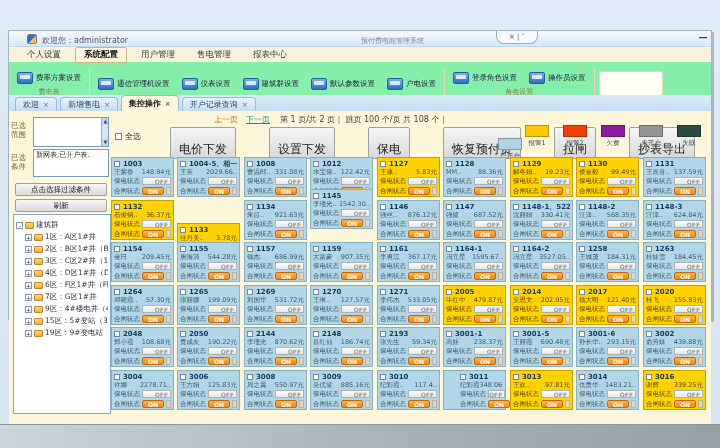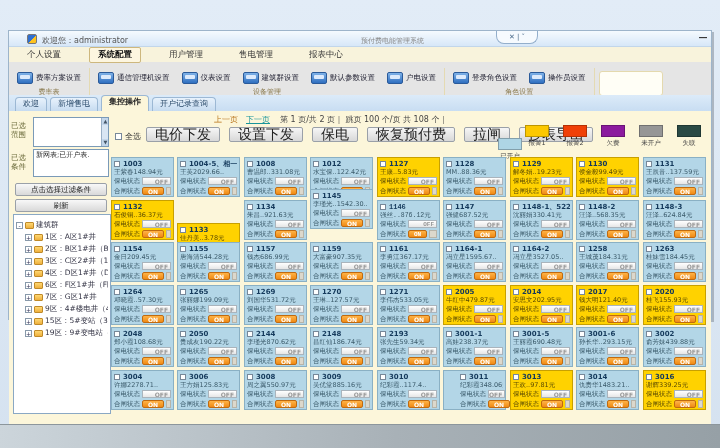--- a/index.html
+++ b/index.html
@@ -1,56 +1,56 @@
 <!DOCTYPE html>
 <html><head>
 <meta charset="utf-8">
 <style>
   *{box-sizing:border-box;margin:0;padding:0;}
   html,body{width:720px;height:448px;overflow:hidden;}
   body{position:relative;background:linear-gradient(180deg,#e2ecf7 0%,#d5e2f0 100%);font-family:"DejaVu Sans",sans-serif;}
   #bottom-strip{position:absolute;left:0;top:424px;width:720px;height:24px;
     background:linear-gradient(90deg,#ccd5db 0%,#a8b1b7 55%,#96a0a6 100%);border-top:1px solid #8c969c;}
-  #app{position:absolute;left:8px;top:30px;width:704px;height:290px;background:#e5e5e5;
+  #app{position:absolute;left:8px;top:30px;width:704px;height:290px;background:#86efac;
     border:1px solid #9db4ca;box-shadow:2px 2px 0 rgba(110,120,130,.45);}
   
   #title-row{position:absolute;left:0;top:0;width:702px;height:16px;
     background:linear-gradient(180deg,#f5fafe,#d7e7f8);border-bottom:1px solid #c2d6ea;}
   #app-icon{position:absolute;left:18px;top:3px;width:10px;height:10px;border-radius:2px;
     background:linear-gradient(135deg,#2f6fd0 55%,#ffc31e 55%);border:1px solid #777;}
   #welcome{position:absolute;left:33px;top:4px;font-size:8px;color:#555;}
   #win-title{position:absolute;left:352px;top:5px;font-size:7px;color:#8a8a8a;}
   #collapse-pill{position:absolute;left:487px;top:0;width:42px;height:13px;background:#f6fafe;
     border:1px solid #93aecb;border-top:none;border-radius:0 0 8px 8px;font-size:7px;color:#4a6a8a;
     text-align:center;line-height:12px;}
   #minimize-btn{position:absolute;left:688px;top:1px;width:12px;height:12px;font-size:9px;
     color:#333;text-align:center;line-height:10px;font-weight:bold;}
   
   #menu-row{position:absolute;left:0;top:16px;width:702px;height:15px;background:#f8f3dc;
-    display:flex;align-items:center;padding-left:10px;gap:20px;}
+    display:flex;align-items:center;padding-left:10px;gap:6px;}
   .menu-item{font-size:8.5px;color:#333;padding:1px 8px;white-space:nowrap;}
   .menu-item.active{font-weight:bold;color:#111;background:#fdf6e0;border:1px solid #cdb77e;border-radius:2px;}
   
   #ribbon{position:absolute;left:0;top:37px;width:702px;height:33px;display:flex;
     background:linear-gradient(180deg,#fefaе8,#fdf8e4 40%,#f5edc4);border-bottom:2px solid #0369a1;}
   .rb-group{display:flex;flex-direction:column;border-right:1px solid #e4dab2;}
   .rb-buttons{flex:1;display:flex;align-items:center;padding:2px 8px;gap:12px;}
   .rb-btn{display:flex;align-items:center;gap:3px;cursor:default;white-space:nowrap;}
   .rb-icon{width:16px;height:12px;background:linear-gradient(180deg,#7fb2e8,#2f6fc0);
     border:1px solid #2a5a9a;border-radius:2px;position:relative;flex:none;}
   .rb-icon::after{content:"";position:absolute;left:2px;top:2px;right:2px;height:4px;background:#dceafc;border-radius:1px;}
   .rb-label{font-size:7.5px;color:#223;}
   .rb-group-label{font-size:7px;color:#8a7a4e;text-align:center;padding:0 0 2px;}
   #ribbon-spare{margin:3px 4px;width:64px;background:#fffef6;border:1px solid #e4d9ae;border-radius:3px;}
   
   #tab-strip{position:absolute;left:0;top:64px;width:702px;height:16px;
     background:linear-gradient(180deg,#dcebf9,#c8ddf2);display:flex;align-items:flex-end;padding-left:6px;gap:3px;}
   .tab{height:14px;display:flex;align-items:center;gap:4px;padding:0 7px;font-size:8px;color:#2a4a6a;
     background:linear-gradient(180deg,#e8f2fc,#c6dbf0);border:1px solid #9cb8d4;border-bottom:none;
-    border-radius:4px 4px 0 0;white-space:nowrap;flex-direction:column;}
+    border-radius:4px 4px 0 0;white-space:nowrap;}
   .tab.active{background:#fcf6da;font-weight:bold;color:#222;height:16px;}
   .tab-close{font-size:7px;color:#667;}
   
   #content{position:absolute;left:0;top:80px;width:702px;height:314px;background:#fcf6da;}
   .side-label{position:absolute;left:2px;width:20px;font-size:7.5px;line-height:9px;color:#6a6a3a;}
   .side-box{position:absolute;left:24px;width:76px;background:#fff;border:1px solid #7a9ab8;
     font-size:7px;color:#333;padding:1px 9px 1px 2px;line-height:8.5px;overflow:hidden;}
   .vscroll{position:absolute;right:0;top:0;bottom:0;width:7px;background:#d9e6f3;border-left:1px solid #9ab0c6;}
   .vscroll span{position:absolute;left:0;width:7px;height:7px;font-size:5px;color:#456;text-align:center;line-height:7px;background:#c3d6ea;}
   .vscroll .up{top:0;} .vscroll .dn{bottom:0;}
@@ -62,33 +62,33 @@
   .tree-row.child{padding-left:9px;}
   .expander{flex:none;width:7px;height:7px;border:1px solid #8899aa;background:#fff;font-size:6px;line-height:5px;text-align:center;color:#335;}
   .folder{flex:none;width:9px;height:7px;background:linear-gradient(180deg,#ffd873,#eeb03e);border:1px solid #c08a28;border-radius:1px;}
   
   #pagination{position:absolute;left:205px;top:3px;font-size:8px;color:#444;white-space:nowrap;}
   #pagination .prev{color:#b8741a;margin-right:8px;}
   #pagination .next{color:#18959b;text-decoration:underline;margin-right:10px;}
   #select-all{position:absolute;left:106px;top:20px;display:flex;align-items:center;gap:3px;font-size:8px;color:#333;}
   #select-all .cb{width:7px;height:7px;background:#fff;border:1px solid #789;}
   #toolbar-buttons{position:absolute;left:137px;top:16px;display:flex;gap:9px;}
-  .tb-btn{height:15px;padding:0 8px;font-size:14px;color:#222;line-height:13px;text-align:center;
-    background:linear-gradient(180deg,#f6f6f6,#d8d8d8);border:1px solid #9aa0a8;border-radius:2px;white-space:nowrap;}
+  .tb-btn{height:15px;padding:15px 8px;font-size:12px;color:#222;line-height:13px;text-align:center;
+    background:linear-gradient(180deg,#f6f6f6,#d8d8d8);border:1px solid #9aa0a8;border-radius:2px;white-space:nowrap;margin-left:24px;}
   #legend{position:absolute;left:475px;top:14px;width:222px;height:26px;}
   .lg-item{position:absolute;width:30px;text-align:center;}
   .lg-swatch{width:24px;height:12px;margin:0 auto;border:1px solid rgba(0,0,0,.25);}
   .lg-label{font-size:6.5px;color:#444;margin-top:2px;white-space:nowrap;}
   
   .card{position:absolute;width:63px;height:40px;border:1px solid #8ab0c4;background:#b3d6e7;padding:1px 2px;}
   .card.alarm{background:#ffd200;border-color:#c8a000;}
   .c-head{display:flex;align-items:center;gap:3px;height:9px;}
   .cb2{flex:none;width:6px;height:6px;background:#fff;border:1px solid #789;}
   .room{font-size:7px;font-weight:bold;color:#153a5c;white-space:nowrap;overflow:hidden;}
-  .c-line{display:flex;font-size:6.5px;color:#3a5a6a;height:8px;overflow:hidden;white-space:nowrap;}
+  .c-line{display:flex;justify-content:space-between;font-size:6.5px;color:#3a5a6a;height:8px;overflow:hidden;white-space:nowrap;}
   .alarm .c-line{color:#5a4a00;}
   .c-stat{display:flex;align-items:center;gap:2px;height:10px;font-size:6.5px;color:#3a5a6a;}
   .alarm .c-stat{color:#5a4a00;}
   .c-stat .lbl{flex:none;white-space:nowrap;}
   .offbox{flex:1;background:linear-gradient(180deg,#ffffff,#e6e6e6);border:1px solid #aab4bc;text-align:right;
     font-size:6px;font-weight:bold;color:#999;padding-right:2px;height:8px;line-height:7px;}
   .onbtn{flex:none;background:linear-gradient(180deg,#ffb347,#f08a14);border:1px solid #c06a10;border-radius:2px;
     color:#fff;font-size:6px;font-weight:bold;padding:0 5px;height:8px;line-height:7px;}
   .stub{flex:1;background:#dcd8cc;border:1px solid #b8b4a8;height:8px;}
 </style>
@@ -138,21 +138,20 @@
           </div>
           <div class="rb-btn">
             <span class="rb-icon"></span>
             <span class="rb-label">默认参数设置</span>
           </div>
           <div class="rb-btn">
             <span class="rb-icon"></span>
             <span class="rb-label">户电设置</span>
           </div>
         </div>
-        <div class="rb-group-label">设备管理</div>
       </div>
       <div class="rb-group">
         <div class="rb-buttons">
           <div class="rb-btn">
             <span class="rb-icon"></span>
             <span class="rb-label">登录角色设置</span>
           </div>
           <div class="rb-btn">
             <span class="rb-icon"></span>
             <span class="rb-label">操作员设置</span>
@@ -536,21 +535,21 @@
           <div class="c-stat">
             <span class="lbl">保电状态</span>
             <span class="offbox">OFF</span>
           </div>
           <div class="c-stat">
             <span class="lbl">合闸状态</span>
             <span class="onbtn">ON</span>
             <span class="stub"></span>
           </div>
         </div>
-        <div class="card" style="left: 368px; top: 89px; font-family: Liberation Mono, monospace;">
+        <div class="card" style="left: 368px; top: 89px;">
           <div class="c-head">
             <span class="cb2"></span>
             <span class="room">1146</span>
           </div>
           <div class="c-line">
             <span>强丝..</span>
             <span>876.12元</span>
           </div>
           <div class="c-stat">
             <span class="lbl">保电状态</span>

